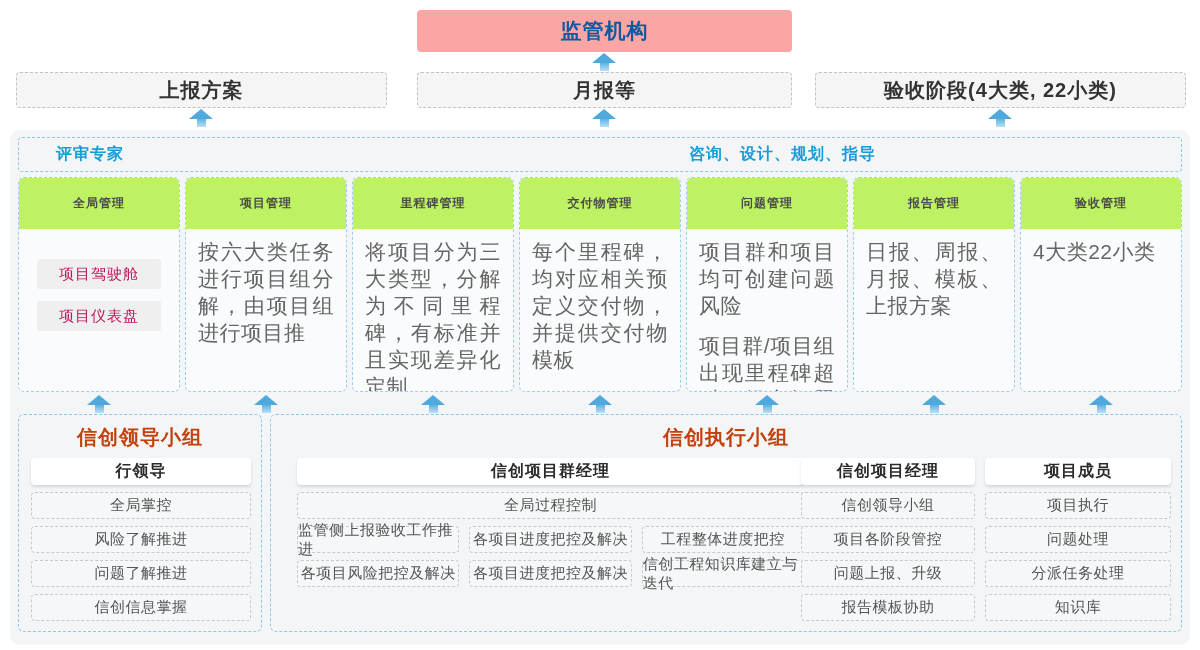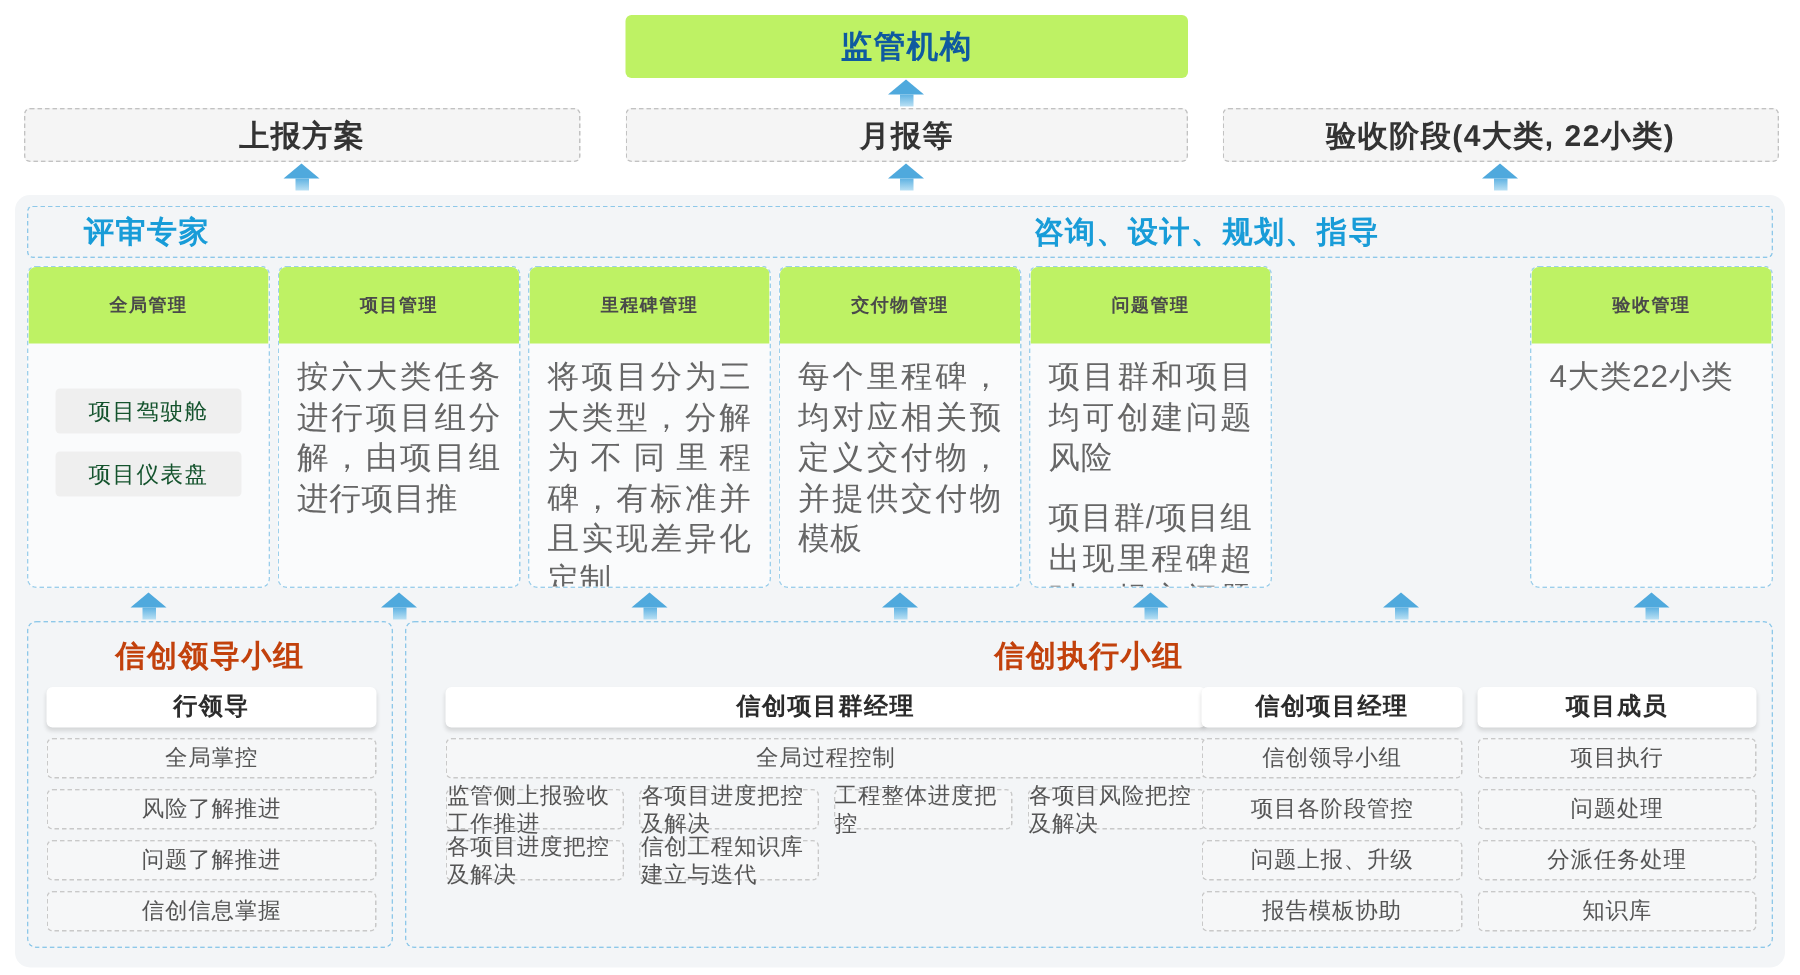--- a/index.html
+++ b/index.html
@@ -4,21 +4,21 @@
 <style>
   * { margin:0; padding:0; box-sizing:border-box; }
   html,body { background:#fff; }
   .canvas {
     position:relative; width:1200px; height:650px; background:#ffffff;
     font-family:"Liberation Sans","DejaVu Sans",sans-serif; overflow:hidden;
   }
   
   .reg-box {
     position:absolute; left:417px; top:10px; width:375px; height:42px;
-    background:#bef264; border-radius:4px; display:flex; align-items:center; justify-content:center;
+    background:#fca5a5; border-radius:4px; display:flex; align-items:center; justify-content:center;
     font-size:21px; font-weight:bold; color:#0f5aa0; letter-spacing:1px;
   }
   .channel {
     position:absolute; top:72px; height:36px; background:#f5f5f5;
     border:1px dashed #c2c2c2; border-radius:4px;
     display:flex; align-items:center; justify-content:center;
     font-size:20px; font-weight:bold; color:#333; letter-spacing:1px;
   }
   .channel.c1 { left:16px;  width:371px; }
   .channel.c2 { left:417px; width:375px; }
@@ -38,21 +38,21 @@
   .main {
     position:absolute; left:10px; top:130px; width:1180px; height:515px;
     background:#f3f5f7; border-radius:10px;
   }
   .roles-strip {
     position:absolute; left:8px; top:7px; width:1164px; height:35px;
     border:1px dashed #8ec8e9; border-radius:4px;
   }
   .role-text {
     position:absolute; top:0; height:33px; display:flex; align-items:center;
-    font-size:20px; font-weight:bold; color:#189cd8; letter-spacing:1px;
+    font-size:16px; font-weight:bold; color:#189cd8; letter-spacing:1px;
   }
   .role-left  { left:37px; }
   .role-right { left:670px; }
   
   .col {
     position:absolute; top:47px; width:162px; height:215px;
     background:#fafbfc; border:1px dashed #9dcfeb; border-radius:6px; overflow:hidden;
   }
   .col-header {
     height:51px; background:#bef264; display:flex; align-items:center; justify-content:center;
@@ -60,21 +60,21 @@
   }
   .col-body { padding:9px 12px 6px 12px; }
   .col-body p {
     font-size:21px; color:#666; line-height:27px; letter-spacing:0.5px;
     text-align:justify; text-align-last:left; text-justify:inter-character;
   }
   .col-body p + p { margin-top:13px; }
   .pill {
     height:30px; margin:12px 6px 0 6px; background:#efefef; border-radius:3px;
     display:flex; align-items:center; justify-content:center;
-    font-size:15px; color:#14532d; letter-spacing:1px;
+    font-size:15px; color:#be185d; letter-spacing:1px;
   }
   .pill:first-child { margin-top:21px; }
   
   .group {
     position:absolute; top:284px; height:218px;
     border:1px dashed #8ec8e9; border-radius:6px;
   }
   .group-left  { left:8px;   width:244px; }
   .group-right { left:260px; width:912px; }
   .g-title {
@@ -92,21 +92,21 @@
     display:flex; align-items:center; justify-content:center;
     font-size:15px; color:#555; letter-spacing:0.5px;
   }
   .group-left .inner { position:absolute; left:12px; top:43px; width:220px; }
   .group-left .item { margin-top:7px; }
   .sub { position:absolute; top:43px; }
   .sub-pm  { left:26px;  width:507px; }
   .sub-pjm { left:530px; width:174px; }
   .sub-mem { left:714px; width:186px; }
   .sub .item { margin-top:7px; }
-  .pm-grid { display:grid; grid-template-columns:1fr 1fr 1fr 1fr; column-gap:10px; }
+  .pm-grid { display:grid; grid-template-columns:1fr 1fr 1fr; column-gap:10px; }
 </style>
 </head>
 <body>
 
 <div class="canvas">
 
   <div class="reg-box">监管机构</div>
 
   <div class="arrow" style="left:592px; top:53px;">
     <div class="head"></div>
@@ -167,20 +167,26 @@
     </div>
 
     <div class="col" style="left:676px;">
       <div class="col-header">问题管理</div>
       <div class="col-body">
         <p>项目群和项目均可创建问题风险</p>
         <p>项目群/项目组出现里程碑超时，提交问题风险进行说明和解决</p>
       </div>
     </div>
 
+    <div class="col" style="left:843px;">
+      <div class="col-header">报告管理</div>
+      <div class="col-body">
+        <p>日报、周报、月报、模板、上报方案</p>
+      </div>
+    </div>
 
     <div class="col" style="left:1010px;">
       <div class="col-header">验收管理</div>
       <div class="col-body">
         <p>4大类22小类</p>
       </div>
     </div>
 
     <div class="arrow" style="left:77px;  top:265px;">
         <div class="head"></div>

